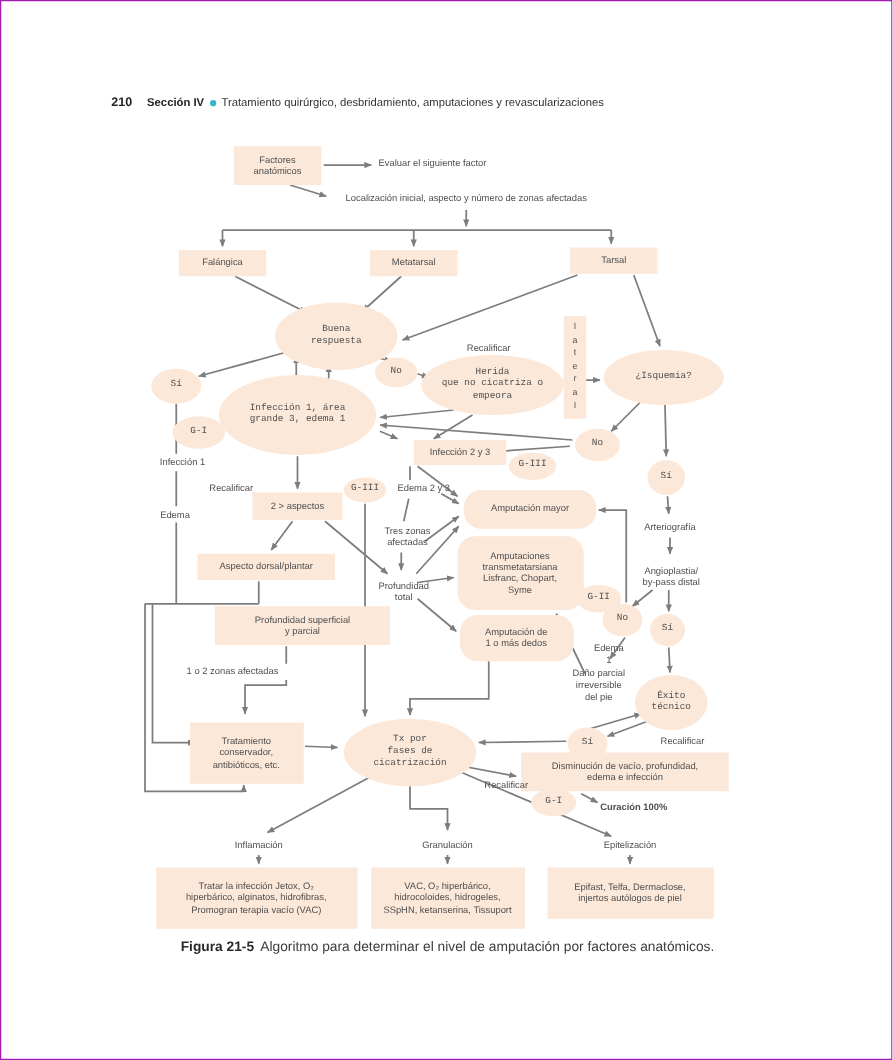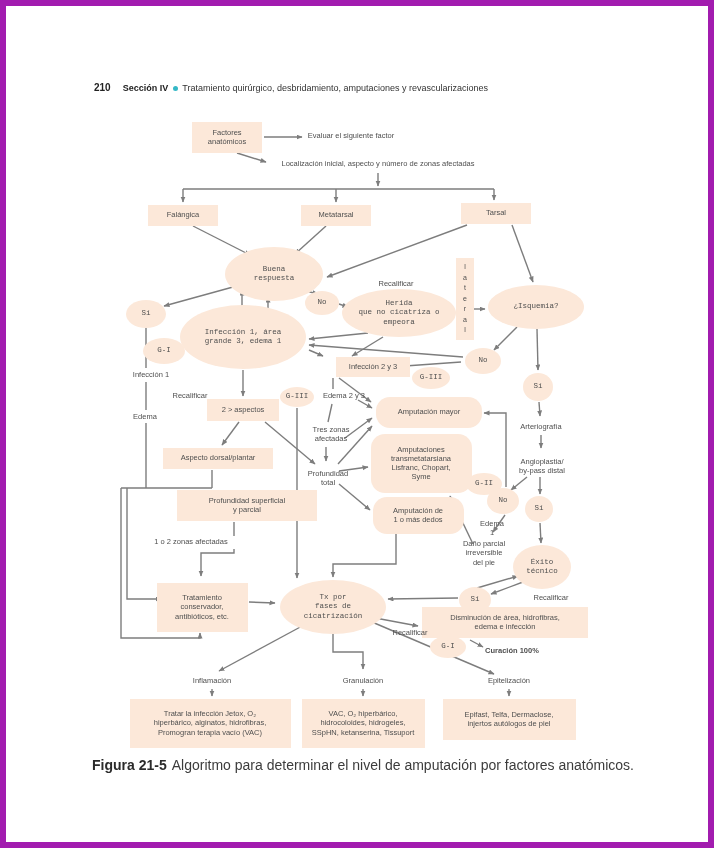--- a/index.html
+++ b/index.html
@@ -1,18 +1,18 @@
 <!DOCTYPE html>
 <html style="--node_fill: #fce8d9; --arrow: #7d7d7d; --text: #4f4f4f; --bullet: #35b8c6;"><head>
 <meta charset="utf-8">
 <style>
   html,body{margin:0;padding:0;background:#ffffff;}
   .page{
     position:relative;width:714px;height:848px;background:#ffffff;
-    border:6px solid #a21caf;box-sizing:border-box;overflow:hidden;
+    border:1px solid #a21caf;box-sizing:border-box;overflow:hidden;
     font-family:"Liberation Sans", sans-serif;
   }
   .header{position:absolute;left:88px;top:76px;font-size:9px;color:#333;white-space:nowrap;}
   .header .pagenum{font-weight:bold;font-size:10px;margin-right:12px;color:#222;}
   .header .section{font-weight:bold;color:#222;}
   .header .bullet{display:inline-block;width:5px;height:5px;border-radius:50%;
     background:var(--bullet,#35b8c6);margin:0 4px 1px 5px;vertical-align:middle;}
   .diagram{position:absolute;left:0;top:0;width:714px;height:848px;}
   #edges{position:absolute;left:0;top:0;pointer-events:none;}
   #edges polyline{fill:none;stroke:var(--arrow,#7d7d7d);stroke-width:1.4;}
@@ -21,21 +21,21 @@
     position:absolute;display:flex;align-items:center;justify-content:center;
     text-align:center;font-size:7.5px;line-height:1.22;color:var(--text,#4f4f4f);
     white-space:pre-line;box-sizing:border-box;padding:1px;
   }
   .rect{background:var(--node_fill,#fce8d9);}
   .round{background:var(--node_fill,#fce8d9);border-radius:14px;}
   .ellipse{background:var(--node_fill,#fce8d9);border-radius:50%;font-family:Liberation Mono, monospace;}
   .text{background:transparent;}
   .vtext{background:var(--node_fill,#fce8d9);font-size:7px;line-height:1.5;}
   .caption{position:absolute;left:0;top:751px;width:714px;text-align:center;
-    font-size:14px;color:#3c3c3c;}
+    font-size:11px;color:#3c3c3c;}
   .caption .cap-label{font-weight:bold;margin-right:5px;color:#2b2b2b;}
 </style>
 </head>
 <body>
 
 <div class="page">
 
   <div class="header">
     <span class="pagenum">210</span><span class="section">Sección IV</span><span class="bullet"></span><span class="htext">Tratamiento quirúrgico, desbridamiento, amputaciones y revascularizaciones</span>
   </div>
@@ -181,21 +181,21 @@
         <div class="node ellipse" style="left: 507px; top: 539px; width: 58px; height: 44px;">Éxito
 técnico</div>
         <div class="node ellipse" style="left: 453px; top: 581px; width: 32px; height: 26px;">Sí</div>
         <div class="node text" style="left: 515px; top: 586px; width: 60px; height: 12px;">Recalificar</div>
         <div class="node rect" style="left: 150.5px; top: 576.5px; width: 91px; height: 49px;">Tratamiento
 conservador,
 antibióticos, etc.</div>
         <div class="node ellipse" style="left: 274px; top: 574px; width: 106px; height: 54px;">Tx por
 fases de
 cicatrización</div>
-        <div class="node rect" style="left: 416px; top: 600.5px; width: 166px; height: 31px;">Disminución de área, hidrofibras,
+        <div class="node rect" style="left: 416px; top: 600.5px; width: 166px; height: 31px;">Disminución de vacío, profundidad,
 edema e infección</div>
         <div class="node text" style="left: 374px; top: 621px; width: 60px; height: 12px;">Recalificar</div>
         <div class="node ellipse" style="left: 424px; top: 630px; width: 36px; height: 22px;">G-I</div>
         <div class="node text" style="left: 466px; top: 639px; width: 80px; height: 12px; font-weight: bold;">Curación 100%</div>
         <div class="node text" style="left: 171px; top: 669px; width: 70px; height: 12px;">Inflamación</div>
         <div class="node text" style="left: 322px; top: 669px; width: 70px; height: 12px;">Granulación</div>
         <div class="node text" style="left: 468px; top: 669px; width: 70px; height: 12px;">Epitelización</div>
         <div class="node rect" style="left: 123.5px; top: 692.5px; width: 161px; height: 49px;">Tratar la infección Jetox, O₂
 hiperbárico, alginatos, hidrofibras,
 Promogran terapia vacío (VAC)</div>

